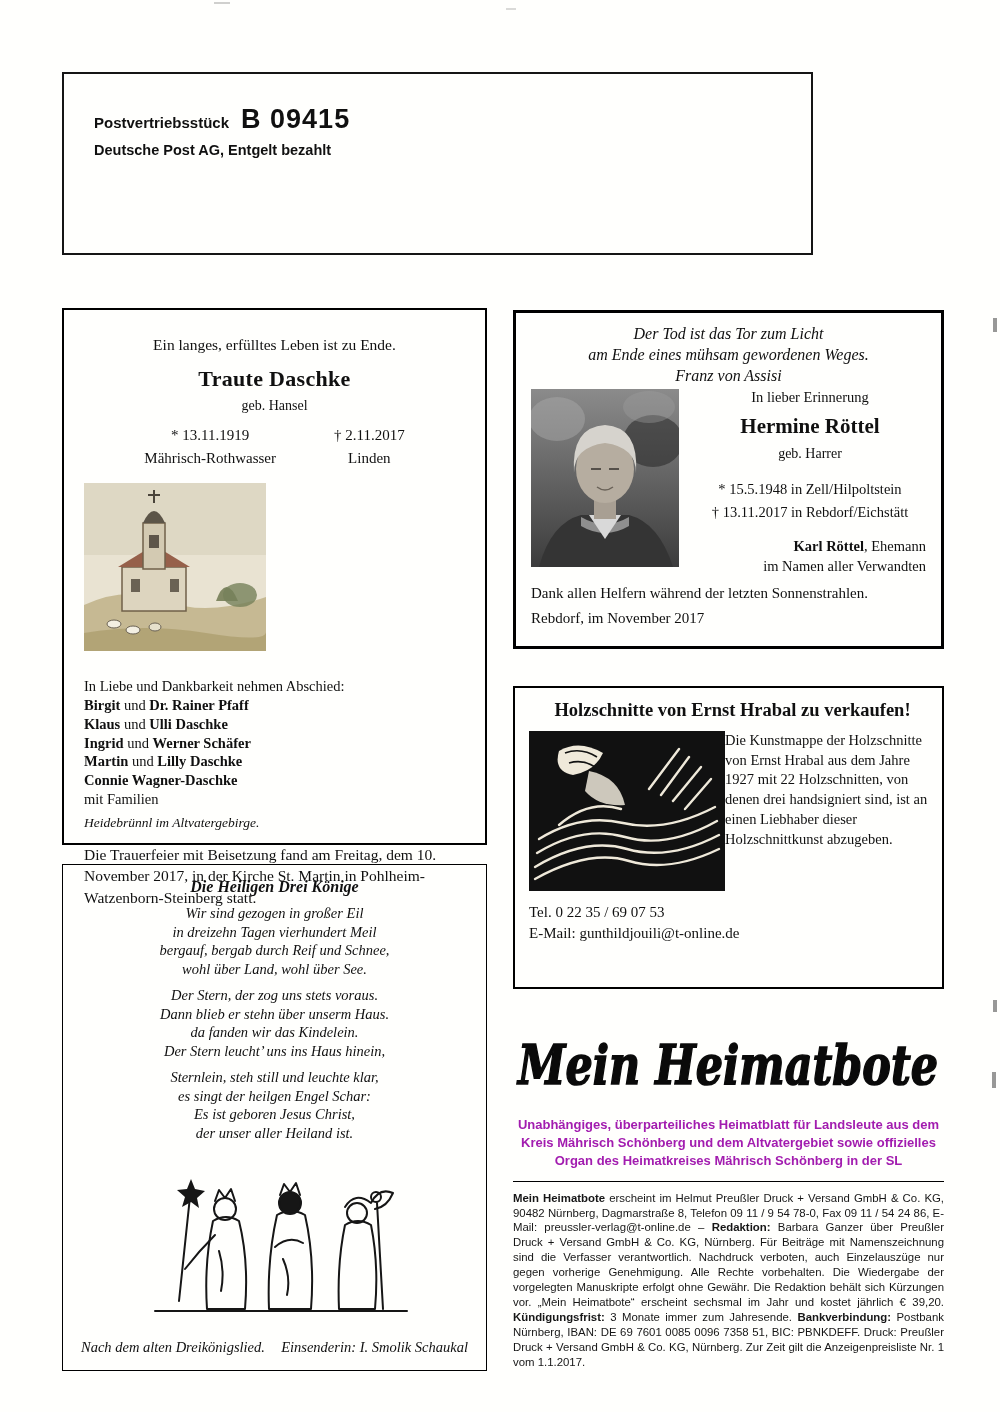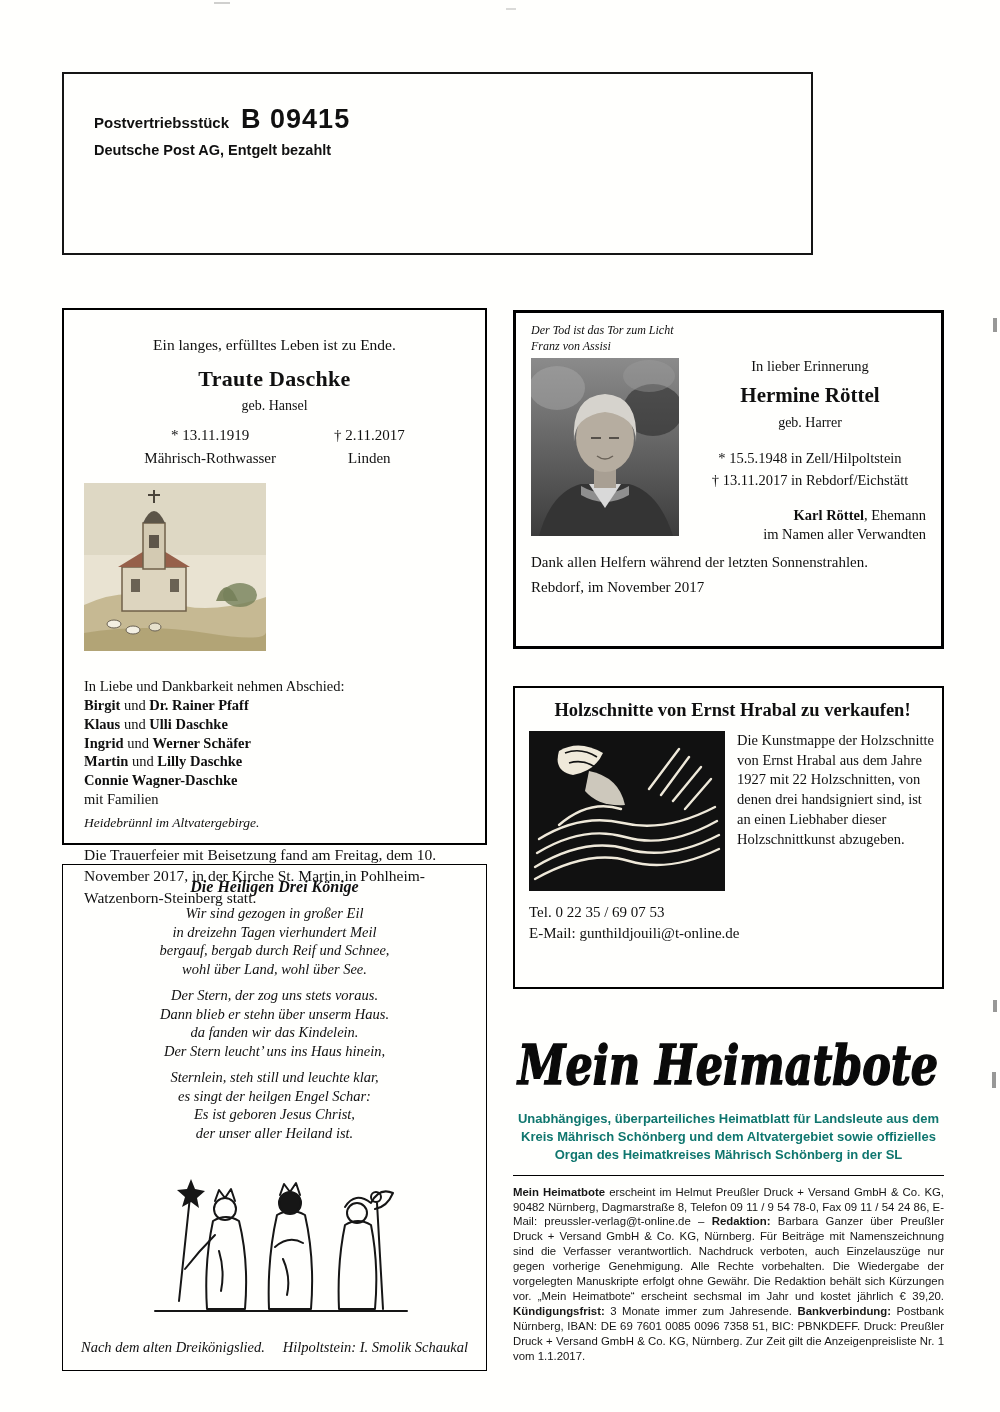--- a/index.html
+++ b/index.html
@@ -50,40 +50,40 @@
   .mourners p { margin: 0; }
   .church-caption { font-style: italic; font-size: 13.5px; margin-top: 6px; }
   .funeral { font-size: 15.5px; line-height: 1.38; margin-top: 13px; }
   .condolence { font-size: 15.5px; line-height: 1.38; margin-top: 12px; }
 
   
   .obit-rottel {
     position: absolute; left: 513px; top: 310px; width: 431px; height: 339px;
     border: 3px solid #000; padding: 10px 15px 0 15px;
   }
-  .r-quote { font-style: italic; font-size: 12px; text-align: left; line-height: 1.32; }
+  .r-quote { font-style: italic; font-size: 16px; text-align: center; line-height: 1.32; }
   .r-row { display: flex; gap: 15px; margin-top: 3px; align-items: flex-start; }
   .portrait { flex: 0 0 auto; }
   .portrait svg { display: block; width: 148px; height: 178px; }
   .r-col { flex: 1; text-align: center; }
   .r-memory { font-size: 14.5px; margin-top: 0; }
   .r-name { font-size: 21px; font-weight: bold; margin-top: 8px; }
   .r-geb { font-size: 14px; margin-top: 7px; }
   .r-dates { font-size: 14.5px; margin-top: 16px; line-height: 1.55; }
   .r-mourner { text-align: right; font-size: 14.5px; margin-top: 14px; line-height: 1.35; }
   .r-thanks { font-size: 15px; margin-top: 9px; }
   .r-place { font-size: 15px; margin-top: 8px; }
 
   
   .holz {
     position: absolute; left: 513px; top: 686px; width: 431px; height: 303px;
     border: 2px solid #000; padding: 10px 6px 0 14px;
   }
   .holz-title { font-size: 18.5px; font-weight: bold; text-align: center; margin-top: 2px; }
-  .holz-row { display: flex; gap: 12px; margin-top: 10px; align-items: flex-start; }
+  .holz-row { display: flex; margin-top: 10px; align-items: flex-start; }
   .holz-fig svg { display: block; width: 196px; height: 160px; }
   .holz-body { font-size: 14.5px; line-height: 1.36; flex: 1; }
   .holz-contact { font-size: 15px; margin-top: 11px; line-height: 1.42; }
 
   
   .poem {
     position: absolute; left: 62px; top: 864px; width: 425px; height: 507px;
     border: 1.5px solid #000; padding: 13px 16px 0 16px;
     text-align: center; font-style: italic;
   }
@@ -91,21 +91,21 @@
   .stanza { margin-top: 8px; font-size: 14.5px; line-height: 1.28; }
   .kings-fig { margin-top: 8px; }
   .kings-fig svg { width: 300px; height: 178px; }
   .poem-footer { display: flex; justify-content: space-between; font-size: 14.5px; margin-top: 6px; padding: 0 2px; }
 
   
   .masthead { position: absolute; left: 513px; top: 1024px; width: 431px; }
   .logo-wrap svg { display: block; width: 431px; height: 80px; }
   .tagline {
     font-family: "Liberation Sans", sans-serif; font-size: 13px; font-weight: bold;
-    text-align: center; line-height: 1.4; margin-top: 6px; color: #0f766e;
+    text-align: center; line-height: 1.4; margin-top: 12px; color: #a21caf;
   }
   .mast-rule { border: none; border-top: 1.5px solid #000; margin-top: 10px; }
   .impressum {
     font-family: "Liberation Sans", sans-serif; font-size: 11.4px; line-height: 1.31;
     text-align: justify; margin-top: 9px; color: #161616;
   }
   .impressum b { font-weight: bold; }
 </style>
 </head>
 <body>
@@ -173,20 +173,21 @@
         <p>mit Familien</p>
       </div>
     </div>
     <figcaption class="church-caption">Heidebrünnl im Altvatergebirge.</figcaption>
     <p class="funeral">Die Trauerfeier mit Beisetzung fand am Freitag, dem 10. November 2017, in der Kirche St. Martin in Pohlheim-Watzenborn-Steinberg statt.</p>
   </section>
 
   <section class="obit-rottel">
     <div class="r-quote">
       <div>Der Tod ist das Tor zum Licht</div>
+      <div>am Ende eines mühsam gewordenen Weges.</div>
       <div>Franz von Assisi</div>
     </div>
     <div class="r-row">
       <figure class="portrait">
         <svg viewBox="0 0 148 178" role="img">
           <defs>
             <linearGradient id="pg" x1="0" y1="0" x2="0" y2="1">
               <stop offset="0" stop-color="#8b8b8b"></stop>
                 <stop offset="1" stop-color="#3c3c3c"></stop>
             </linearGradient>
@@ -294,21 +295,21 @@
         <circle cx="232" cy="62" r="10"></circle>
         <path d="M220,56 q10,-16 26,-4 q8,-16 22,-10 q-6,14 -18,16"></path>
         <path d="M220,74 q-8,38 -6,84 l36,0 q4,-44 -4,-84 q-13,-8 -26,0 z"></path>
         <line x1="258" y1="158" x2="252" y2="52"></line>
         <circle cx="251" cy="46" r="5"></circle>
         <line x1="30" y1="160" x2="282" y2="160"></line>
       </svg>
     </figure>
     <div class="poem-footer">
       <span>Nach dem alten Dreikönigslied.</span>
-      <span>Hilpoltstein: I. Smolik Schaukal</span>
+      <span>Einsenderin: I. Smolik Schaukal</span>
     </div>
   </section>
 
   <section class="masthead">
     <div class="logo-wrap">
       <svg viewBox="0 0 431 80" role="img">
         <text x="215" y="60" text-anchor="middle" font-family="DejaVu Serif, serif" font-size="54" font-weight="bold" font-style="italic" fill="#0a0a0a" stroke="#0a0a0a" stroke-width="1.6" textLength="420" lengthAdjust="spacingAndGlyphs">Mein Heimatbote</text>
       </svg>
     </div>
     <p class="tagline">Unabhängiges, überparteiliches Heimatblatt für Landsleute aus dem Kreis Mährisch Schönberg und dem Altvatergebiet sowie offizielles Organ des Heimatkreises Mährisch Schönberg in der SL</p>

